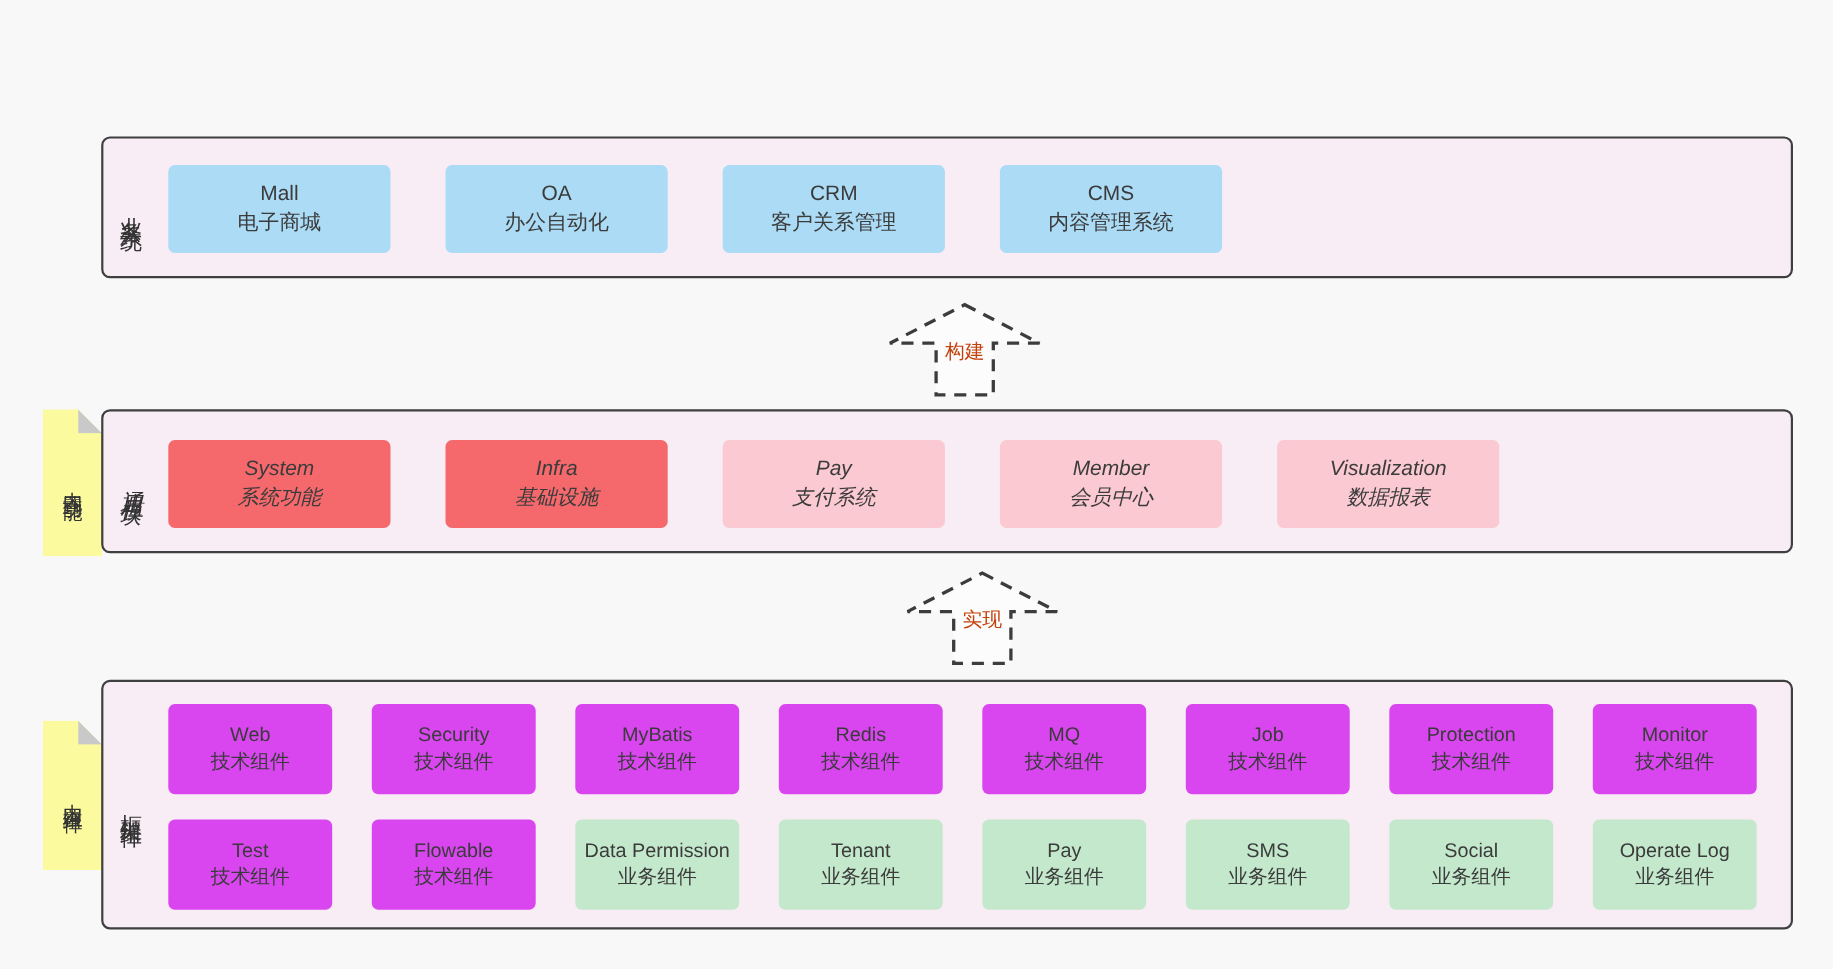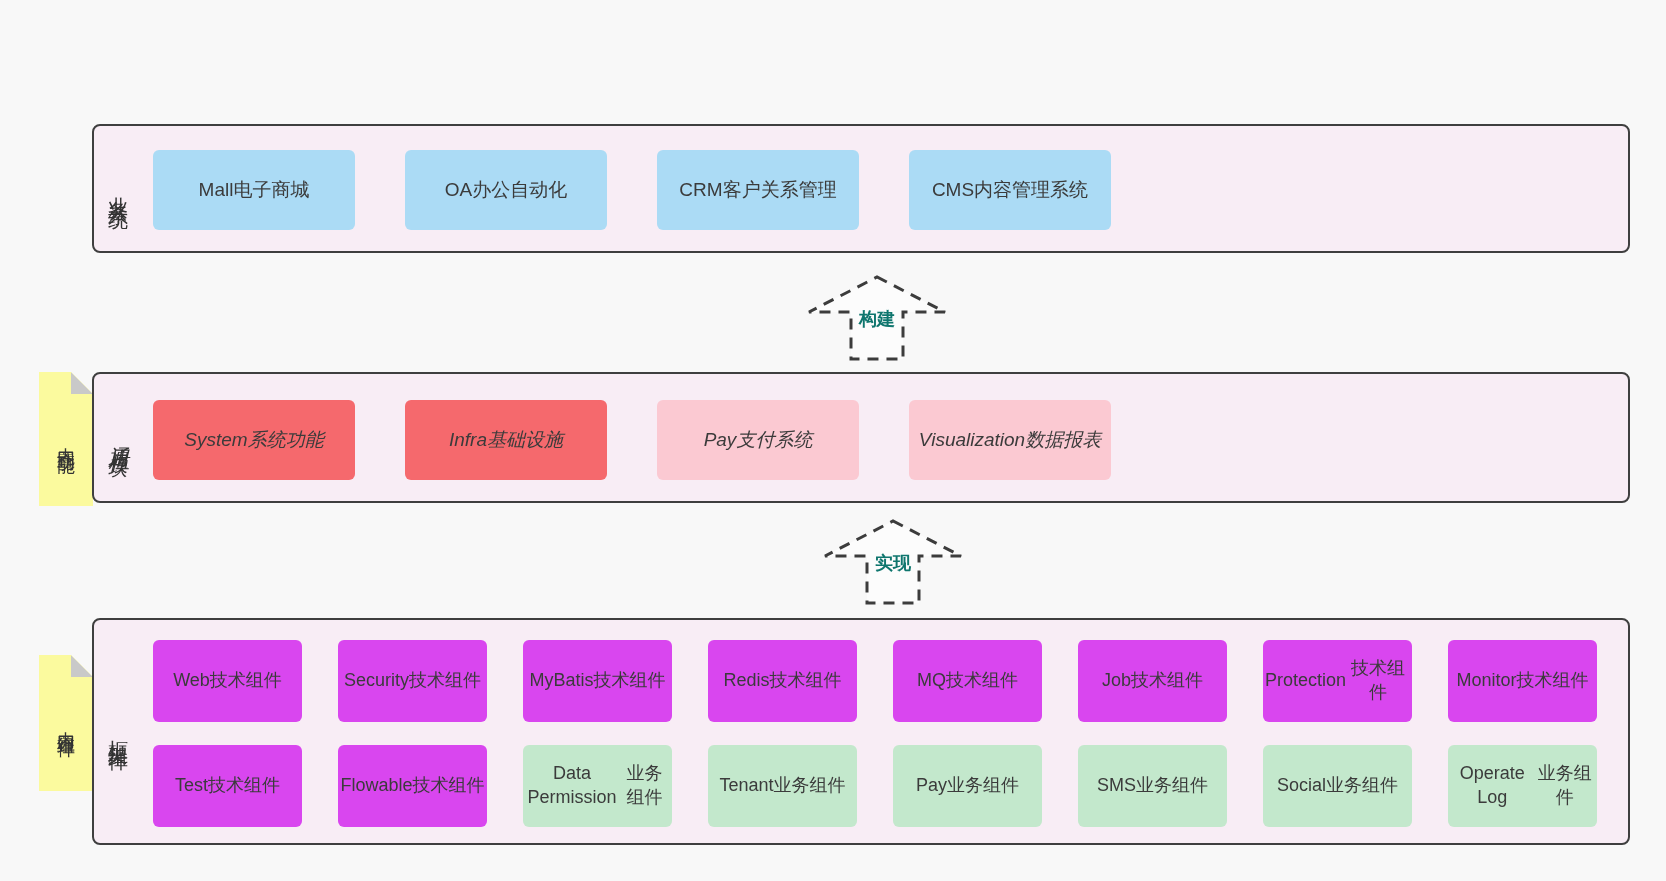--- a/index.html
+++ b/index.html
@@ -8,21 +8,21 @@
 
   
   .section{position:absolute;left:92px;width:1538px;background:#f8edf5;border:2px solid #3f3f3f;
            border-radius:8px;box-sizing:border-box;z-index:1;}
   .vlabel{position:absolute;left:10px;top:0;bottom:0;width:30px;display:flex;align-items:center;justify-content:center;
           writing-mode:vertical-rl;text-orientation:upright;font-size:20px;letter-spacing:4px;color:#333;}
 
   .row{position:absolute;display:flex;}
   .row-6{left:59px;gap:50px;}
   .row-8{left:59px;gap:36px;}
-  .box{border-radius:6px;display:flex;align-items:center;justify-content:center;
+  .box{border-radius:6px;display:flex;flex-direction:column;align-items:center;justify-content:center;
        text-align:center;line-height:1.38;}
   .sec-a .box,.sec-b .box{width:202px;height:80px;font-size:19px;}
   .sec-c .box{width:149px;height:82px;font-size:18px;line-height:1.32;padding:2px;box-sizing:border-box;}
 
   .v-blue{background:#abdbf5;}
   .v-red{background:#f5696d;}
   .v-pink{background:#fbc9d2;}
   .v-green{background:#d946ef;}
   .v-lightgreen{background:#c3e8cc;}
 
@@ -31,21 +31,21 @@
           clip-path:polygon(0 0,calc(100% - 22px) 0,100% 22px,100% 100%,0 100%);}
   .fold{position:absolute;top:0;right:0;width:22px;height:22px;background:#c9c9c9;
         clip-path:polygon(0 0,100% 100%,0 100%);}
   .sticky-text{position:absolute;left:0;right:0;top:0;bottom:0;display:flex;align-items:center;justify-content:center;
                writing-mode:vertical-rl;text-orientation:upright;font-size:18px;letter-spacing:3px;color:#333;}
 
   
   .arrow{position:absolute;width:140px;height:88px;z-index:0;}
   .arrow svg{display:block;width:100%;height:100%;}
   .arrow-label{position:absolute;left:50%;top:33px;transform:translateX(-50%);background:#fcfcfc;
-               font-size:18px;color:#0f766e;padding:0 2px;white-space:nowrap;font-weight:bold;}
+               font-size:18px;color:#c2410c;padding:0 2px;white-space:nowrap;}
 </style>
 </head>
 <body>
 
 <div class="stage">
 
   <div class="sticky" style="top:372px;height:134px;">
     <div class="fold"></div>
     <div class="sticky-text">内置功能</div>
   </div>
@@ -91,20 +91,24 @@
           <div>System</div>
           <div>系统功能</div>
         </div>
       <div class="box v-red">
           <div>Infra</div>
           <div>基础设施</div>
         </div>
       <div class="box v-pink">
           <div>Pay</div>
           <div>支付系统</div>
+        </div>
+      <div class="box v-pink">
+          <div>Member</div>
+          <div>会员中心</div>
         </div>
       <div class="box v-pink">
           <div>Visualization</div>
           <div>数据报表</div>
         </div>
     </div>
   </div>
 
   <div class="arrow" style="left:823px;top:518px;">
     <svg viewBox="0 0 140 88">

